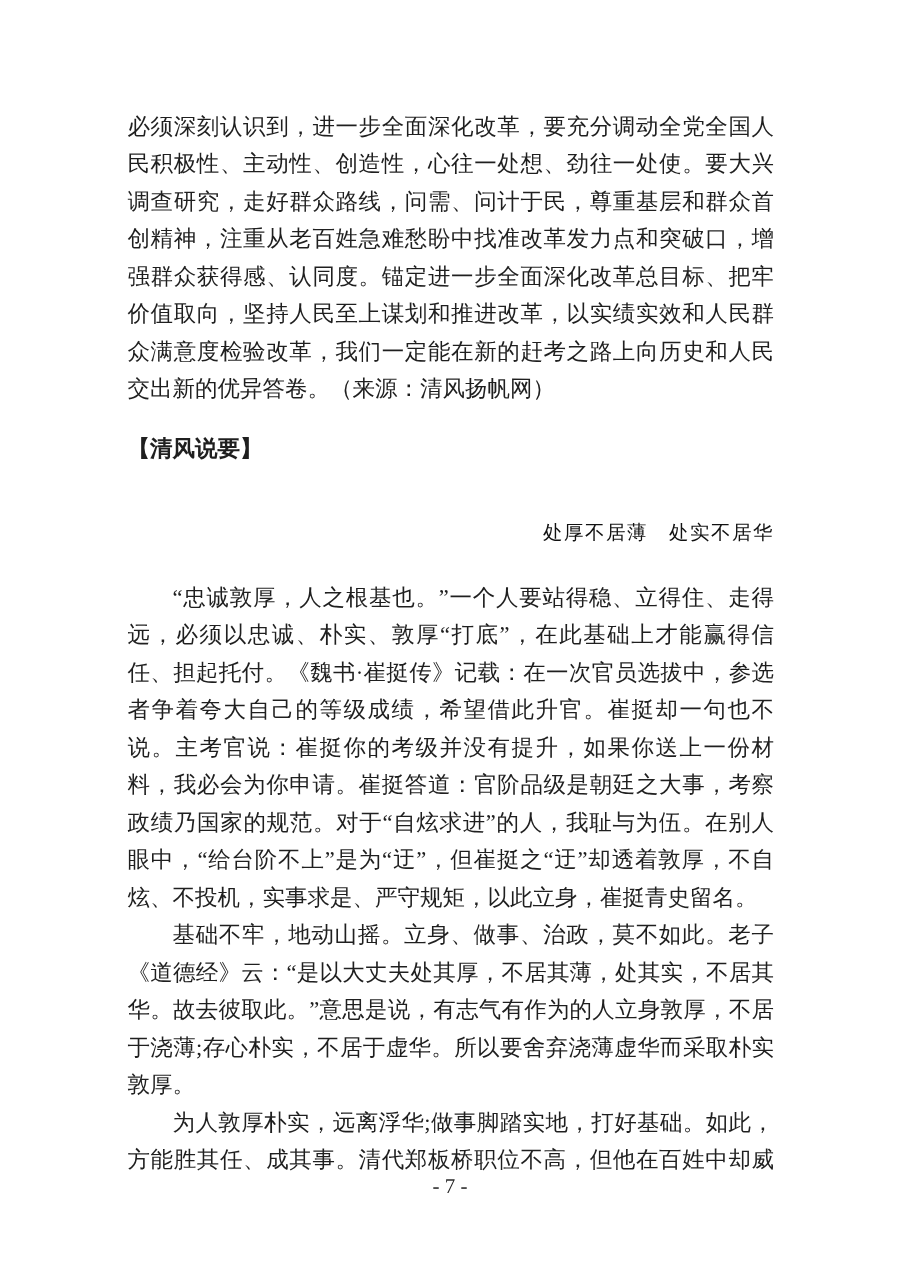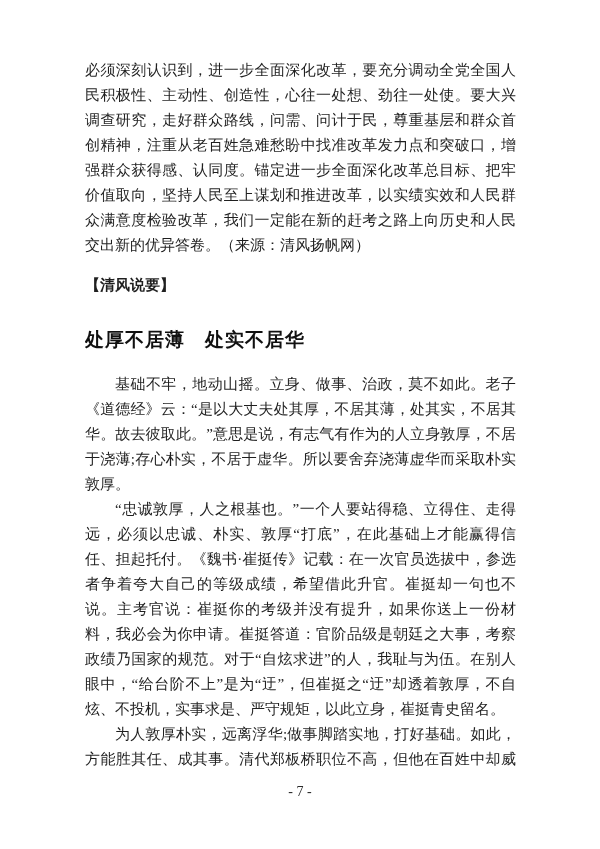--- a/index.html
+++ b/index.html
@@ -12,21 +12,21 @@
     width: 600px;
     height: 849px;
     background: #ffffff;
     overflow: hidden;
     font-family: "Liberation Serif", "DejaVu Serif", serif;
     color: #1f1f1f;
   }
   .content {
     position: absolute;
     left: 85px;
-    top: 58px;
+    top: 73px;
     width: 431px;
     height: 710px;
     overflow: hidden;
     font-size: 15px;
     line-height: 25px;
     text-align: justify;
     text-justify: inter-ideograph;
   }
   .para {
     margin: 0;
@@ -37,24 +37,24 @@
     text-indent: 0;
   }
   .section-header {
     margin: 15px 0 0 0;
     text-indent: 0;
     font-weight: bold;
   }
   .article-title {
     margin: 29px 0 20px 0;
     text-indent: 0;
-    text-align: left;
-    font-size: 19px;
+    text-align: right;
+    font-size: 13px;
     line-height: 25px;
-    font-weight: bold;
+    font-weight: normal;
     color: #111111;
     letter-spacing: 1px;
   }
   .page-number {
     position: absolute;
     left: 0;
     right: 0;
     top: 784px;
     text-align: center;
     font-size: 14px;
@@ -63,18 +63,18 @@
   }
 </style>
 </head>
 <body>
 
 <div class="page">
   <div class="content">
     <p class="intro-para">必须深刻认识到，进一步全面深化改革，要充分调动全党全国人民积极性、主动性、创造性，心往一处想、劲往一处使。要大兴调查研究，走好群众路线，问需、问计于民，尊重基层和群众首创精神，注重从老百姓急难愁盼中找准改革发力点和突破口，增强群众获得感、认同度。锚定进一步全面深化改革总目标、把牢价值取向，坚持人民至上谋划和推进改革，以实绩实效和人民群众满意度检验改革，我们一定能在新的赶考之路上向历史和人民交出新的优异答卷。（来源：清风扬帆网）</p>
     <p class="section-header">【清风说要】</p>
     <h1 class="article-title">处厚不居薄　处实不居华</h1>
+    <p class="para">“忠诚敦厚，人之根基也。”一个人要站得稳、立得住、走得远，必须以忠诚、朴实、敦厚“打底”，在此基础上才能赢得信任、担起托付。《魏书·崔挺传》记载：在一次官员选拔中，参选者争着夸大自己的等级成绩，希望借此升官。崔挺却一句也不说。主考官说：崔挺你的考级并没有提升，如果你送上一份材料，我必会为你申请。崔挺答道：官阶品级是朝廷之大事，考察政绩乃国家的规范。对于“自炫求进”的人，我耻与为伍。在别人眼中，“给台阶不上”是为“迂”，但崔挺之“迂”却透着敦厚，不自炫、不投机，实事求是、严守规矩，以此立身，崔挺青史留名。</p>
     <p class="para">基础不牢，地动山摇。立身、做事、治政，莫不如此。老子《道德经》云：“是以大丈夫处其厚，不居其薄，处其实，不居其华。故去彼取此。”意思是说，有志气有作为的人立身敦厚，不居于浇薄;存心朴实，不居于虚华。所以要舍弃浇薄虚华而采取朴实敦厚。</p>
-    <p class="para">“忠诚敦厚，人之根基也。”一个人要站得稳、立得住、走得远，必须以忠诚、朴实、敦厚“打底”，在此基础上才能赢得信任、担起托付。《魏书·崔挺传》记载：在一次官员选拔中，参选者争着夸大自己的等级成绩，希望借此升官。崔挺却一句也不说。主考官说：崔挺你的考级并没有提升，如果你送上一份材料，我必会为你申请。崔挺答道：官阶品级是朝廷之大事，考察政绩乃国家的规范。对于“自炫求进”的人，我耻与为伍。在别人眼中，“给台阶不上”是为“迂”，但崔挺之“迂”却透着敦厚，不自炫、不投机，实事求是、严守规矩，以此立身，崔挺青史留名。</p>
     <p class="para">为人敦厚朴实，远离浮华;做事脚踏实地，打好基础。如此，方能胜其任、成其事。清代郑板桥职位不高，但他在百姓中却威信极高。究其缘由，做事踏实是很重要的一条。在范县任职时，他常</p>
   </div>
   <div class="page-number">- 7 -</div>
 </div>
 
 </body></html>

